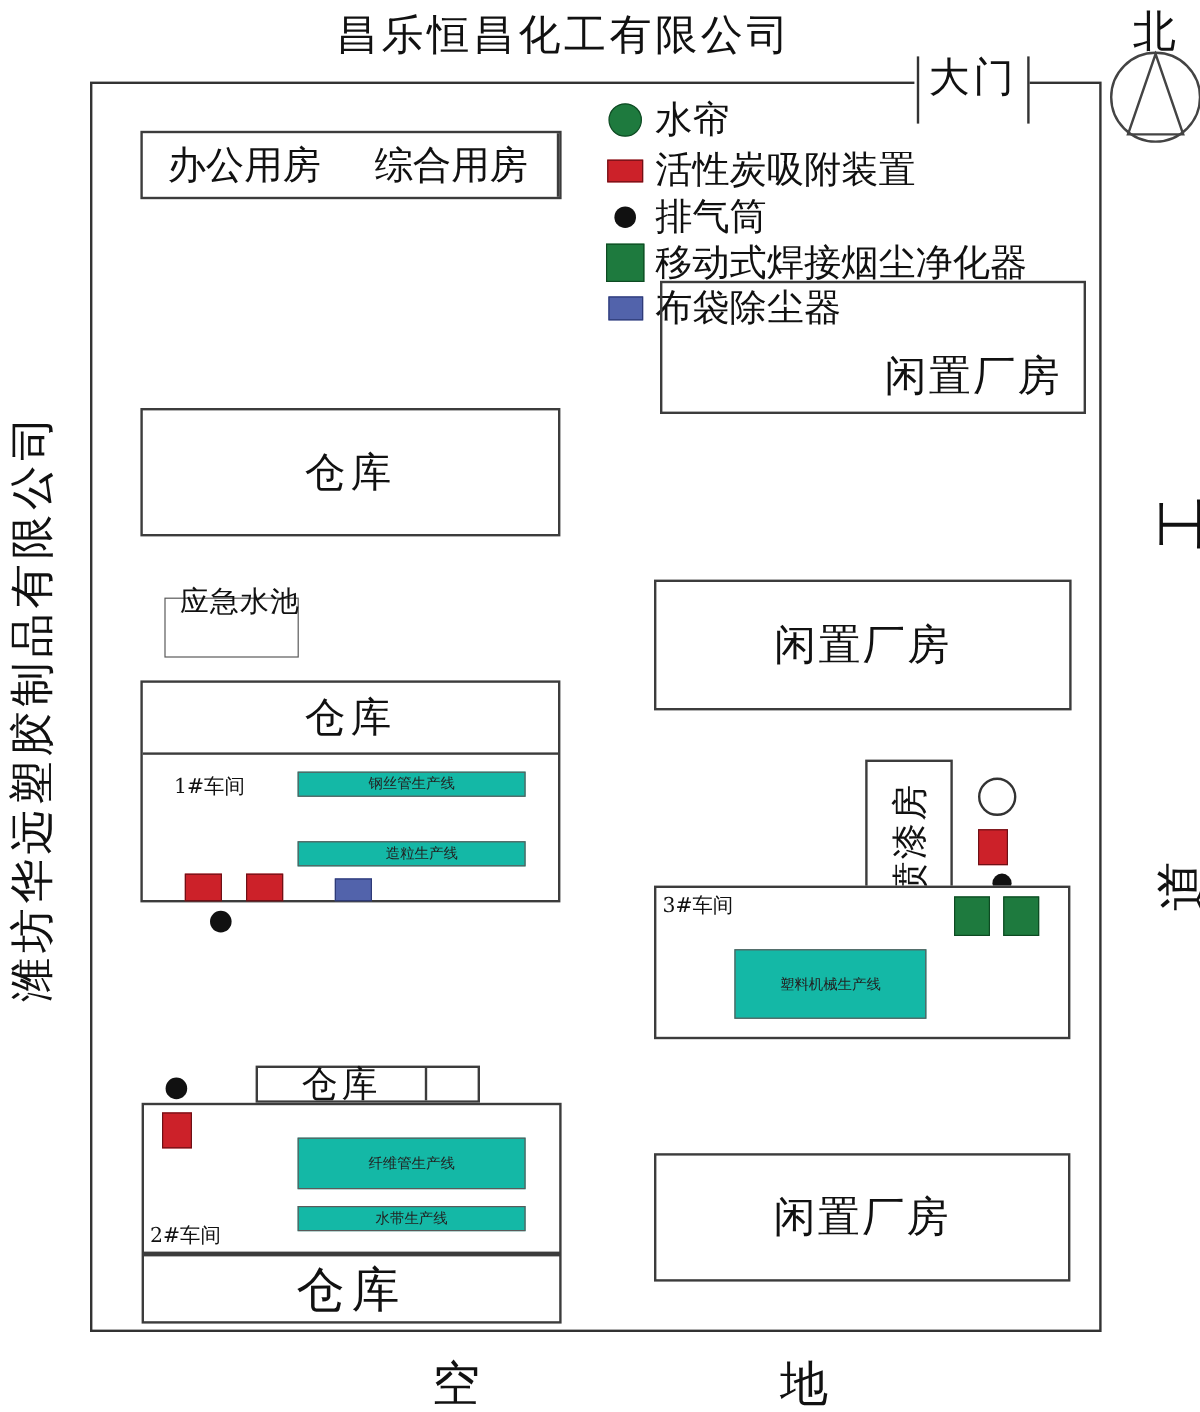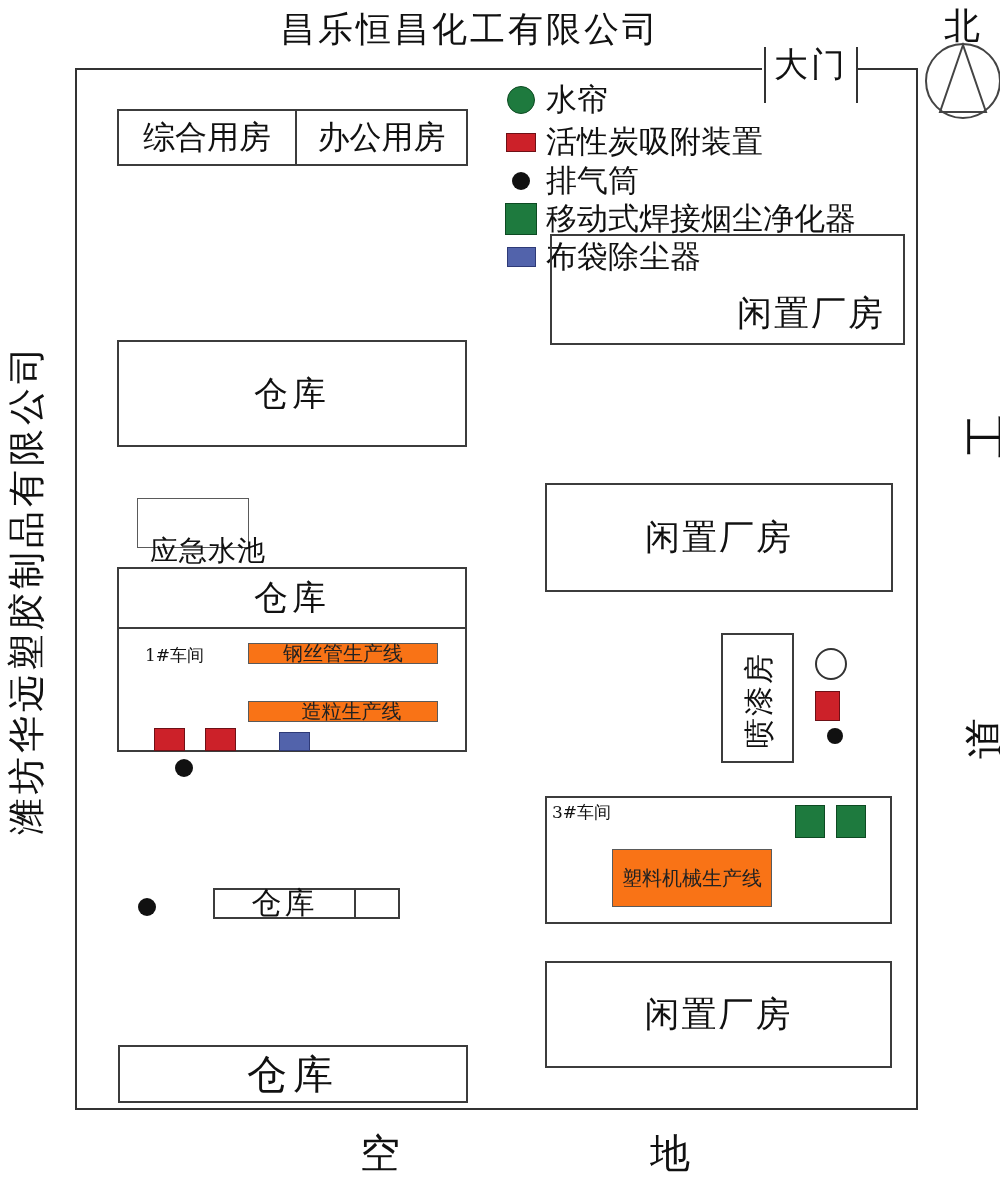--- a/index.html
+++ b/index.html
@@ -10,22 +10,22 @@
   .thin{border:1px solid #5a5a5a;}
   .center{display:flex;align-items:center;justify-content:center;}
   .nowrap{white-space:nowrap;}
   .rot{transform:rotate(-90deg);}
   .m-red{background:#cc2129;border:1px solid #6e1016;box-sizing:border-box;}
   .m-blue{background:#5263ab;border:1px solid #2e3a77;box-sizing:border-box;}
   .m-green{background:#1e7a3e;border:1px solid #0d4a22;box-sizing:border-box;}
   .m-dot{background:#111;border-radius:50%;}
   .m-circle{background:#1e7a3e;border:1px solid #0d4a22;border-radius:50%;box-sizing:border-box;}
   .wslabel{font-size:17px;font-family:"DejaVu Serif","Liberation Serif",serif;}
-  .linebox{position:absolute;border:1px solid #5a5a5a;box-sizing:border-box;background:#f97316;
-           display:flex;align-items:center;justify-content:center;font-size:20px;color:#222;}
+  .linebox{position:absolute;border:1px solid #5a5a5a;box-sizing:border-box;background:#14b8a6;
+           display:flex;align-items:center;justify-content:center;font-size:12px;color:#222;}
   .legend-row{position:absolute;left:500px;display:flex;align-items:center;text-align:center;}
   .legend-sym{width:42px;display:flex;align-items:center;justify-content:center;flex:0 0 42px;}
   .legend-lab{font-size:31px;white-space:nowrap;margin-left:4px;}
 </style>
 </head>
 <body>
 
 <div class="stage">
 
   <div class="box" style="left:75px;top:68px;width:843px;height:1042px;border-color:#333;"></div>
@@ -78,30 +78,30 @@
         </span>
       <span class="legend-lab">布袋除尘器</span>
     </div>
   </div>
 
   <div class="box" style="left:550px;top:234px;width:355px;height:111px;background:transparent;">
     <div class="abs nowrap" style="right:18px;bottom:6px;font-size:35px;letter-spacing:2px;">闲置厂房</div>
   </div>
 
   <div class="box" style="left:117px;top:109px;width:351px;height:57px;display:flex;">
+    <div class="center" style="flex:1;font-size:32px;">办公用房</div>
     <div class="center" style="flex:0 0 176px;border-right:2px solid #3c3c3c;font-size:32px;">综合用房</div>
-    <div class="center" style="flex:1;font-size:32px;">办公用房</div>
   </div>
 
   <div class="box center" style="left:117px;top:340px;width:350px;height:107px;font-size:34px;letter-spacing:4px;">
     <span>仓库</span>
   </div>
 
   <div class="box thin" style="left:137px;top:498px;width:112px;height:50px;border-width:1px;"></div>
-  <div class="abs nowrap" style="left:150px;top:532px;font-size:28px;letter-spacing:1px;">应急水池</div>
+  <div class="abs nowrap" style="left:150px;top:485px;font-size:24px;letter-spacing:1px;">应急水池</div>
 
   <div class="box" style="left:117px;top:567px;width:350px;height:185px;">
     <div class="center" style="height:58px;border-bottom:2px solid #3c3c3c;font-size:34px;letter-spacing:4px;">
       <span>仓库</span>
     </div>
     <div class="abs wslabel" style="left:6px;top:75px;margin-left:20px;">1#车间</div>
     <div class="linebox" style="left:129px;top:74px;width:190px;height:21px;">
       <span>钢丝管生产线</span>
     </div>
     <div class="linebox" style="left:129px;top:132px;width:190px;height:21px;padding-left:17px;">
@@ -112,37 +112,47 @@
     <div class="abs m-blue" style="left:160px;top:163px;width:31px;height:19px;"></div>
   </div>
   <div class="abs m-dot" style="left:175px;top:759px;width:18px;height:18px;"></div>
 
   <div class="box" style="left:213px;top:888px;width:187px;height:31px;display:flex;">
     <div class="center" style="flex:0 0 139px;border-right:2px solid #3c3c3c;font-size:30px;letter-spacing:3px;">仓库</div>
     <div style="flex:1;"></div>
   </div>
   <div class="abs m-dot" style="left:138px;top:898px;width:18px;height:18px;"></div>
 
+  <div class="box" style="left:118px;top:919px;width:350px;height:126px;">
+    <div class="abs m-red" style="left:15px;top:6px;width:25px;height:30px;"></div>
+    <div class="linebox" style="left:128px;top:27px;width:190px;height:43px;">
+      <span>纤维管生产线</span>
+    </div>
+    <div class="linebox" style="left:128px;top:84px;width:190px;height:21px;">
+      <span>水带生产线</span>
+    </div>
+    <div class="abs wslabel" style="left:5px;bottom:2px;">2#车间</div>
+  </div>
 
   <div class="box center" style="left:118px;top:1045px;width:350px;height:58px;font-size:40px;letter-spacing:6px;">
     <span>仓库</span>
   </div>
 
   <div class="box center" style="left:545px;top:483px;width:348px;height:109px;font-size:35px;letter-spacing:2px;">
     <span>闲置厂房</span>
   </div>
 
   <div class="box" style="left:721px;top:633px;width:73px;height:130px;">
     <div class="abs rot nowrap" style="left:-29px;top:29px;width:130px;height:72px;line-height:72px;text-align:center;font-size:30px;letter-spacing:2px;">喷漆房</div>
   </div>
   <div class="abs" style="left:815px;top:648px;width:32px;height:32px;border:2px solid #333;border-radius:50%;box-sizing:border-box;background:#fff;"></div>
   <div class="abs m-red" style="left:815px;top:691px;width:25px;height:30px;"></div>
   <div class="abs m-dot" style="left:827px;top:728px;width:16px;height:16px;"></div>
 
-  <div class="box" style="left:545px;top:796px;width:347px;height:128px;">
+  <div class="box" style="left:545px;top:738px;width:347px;height:128px;">
     <div class="abs wslabel" style="left:5px;top:3px;">3#车间</div>
     <div class="abs m-green" style="left:248px;top:7px;width:30px;height:33px;"></div>
     <div class="abs m-green" style="left:289px;top:7px;width:30px;height:33px;"></div>
     <div class="linebox" style="left:65px;top:51px;width:160px;height:58px;">
       <span>塑料机械生产线</span>
     </div>
   </div>
 
   <div class="box center" style="left:545px;top:961px;width:347px;height:107px;font-size:35px;letter-spacing:2px;">
     <span>闲置厂房</span>

